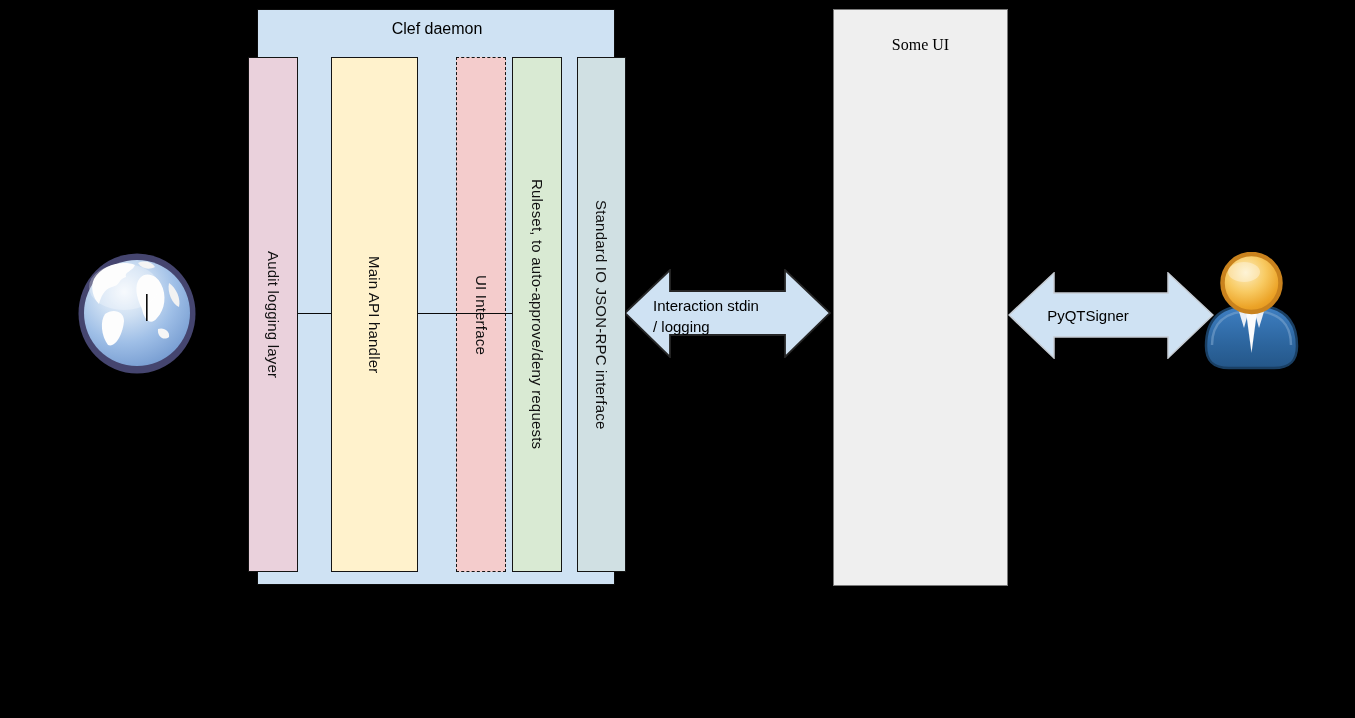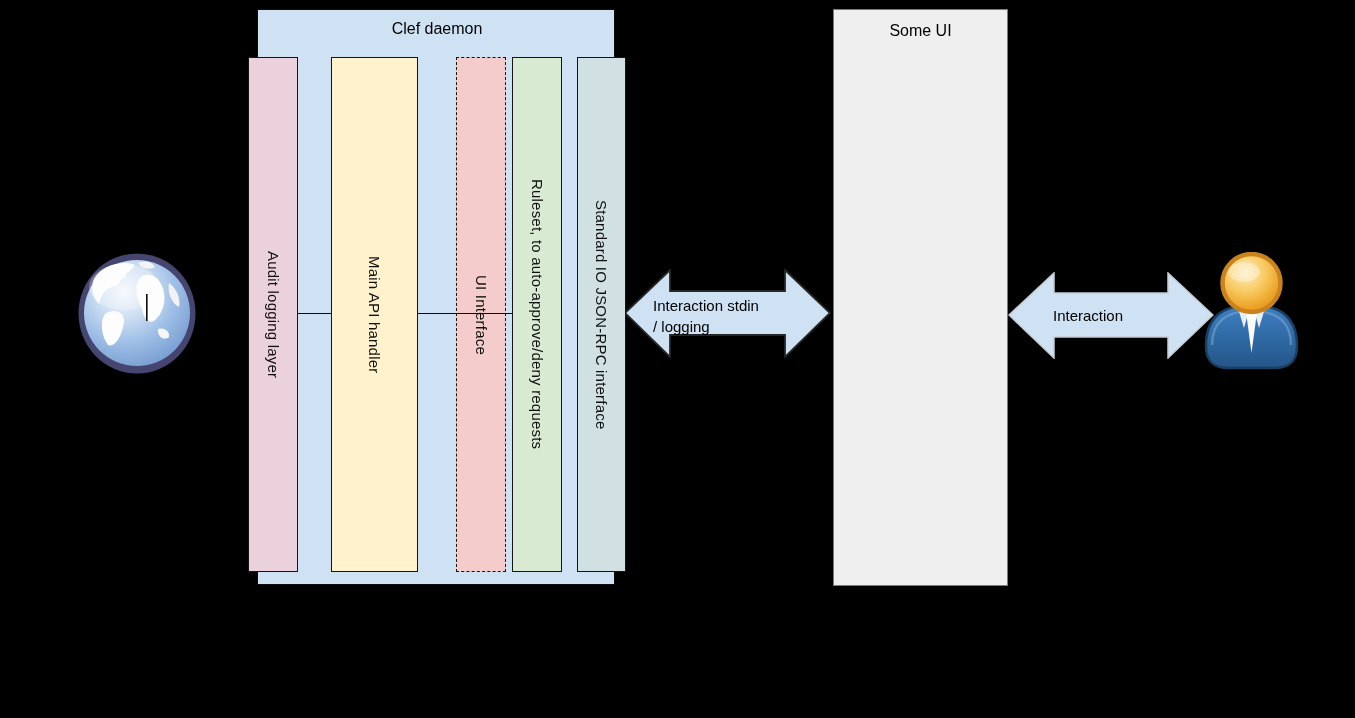--- a/index.html
+++ b/index.html
@@ -34,21 +34,21 @@
   
   .conn{height:0;border-top:1px solid #0a0a0a;z-index:4;}
   .conn-a{left:298px;top:313px;width:33px;}
   .conn-b{left:418px;top:313px;width:94px;}
   
   .someui-box{
     left:833px;top:9px;width:175px;height:577px;
     border:1px solid #7a7a7a;box-sizing:border-box;z-index:1;
   }
   .someui-title{
-    left:833px;top:22px;width:175px;text-align:center;font-size:16px;z-index:2;
+    left:833px;top:36px;width:175px;text-align:center;font-size:16px;z-index:2;font-family:Liberation Serif, serif;
   }
   .someui-list{
     left:843px;top:63px;width:160px;font-size:16px;line-height:22px;z-index:2;
   }
   .someui-item{white-space:nowrap;}
   
   .arrow-svg{z-index:2;}
   .arrow-stdio-label{
     left:653px;top:295px;width:140px;font-size:15px;line-height:21px;
     text-align:left;z-index:3;
@@ -92,21 +92,21 @@
     <div>Interaction stdin</div>
     <div>/ logging</div>
   </div>
 
   <div class="abs someui-box" style="background-color: rgb(239, 239, 239);"></div>
   <div class="abs someui-title">Some UI</div>
 
   <svg class="abs arrow-svg" style="left:1008px;top:272px;" width="206" height="87" viewBox="0 0 206 87">
     <polygon points="1,43 46,1 46,21 160,21 160,1 205,43 160,86 160,65 46,65 46,86" stroke="#c6ccd3" stroke-width="1.5" stroke-linejoin="miter" style="fill: rgb(207, 226, 243);"></polygon>
   </svg>
-  <div class="abs arrow-user-label">Interaction</div>
+  <div class="abs arrow-user-label">PyQTSigner</div>
 
   <svg class="abs icon-svg" style="left:78px;top:253px;" width="118" height="121" viewBox="0 0 118 121">
     <defs>
       <radialGradient id="ocean" cx="38%" cy="30%" r="80%">
         <stop offset="0%" stop-color="#f4f8fd"></stop>
         <stop offset="30%" stop-color="#cfe0f3"></stop>
         <stop offset="60%" stop-color="#9fbfe7"></stop>
         <stop offset="100%" stop-color="#6f96cd"></stop>
       </radialGradient>
     </defs>

